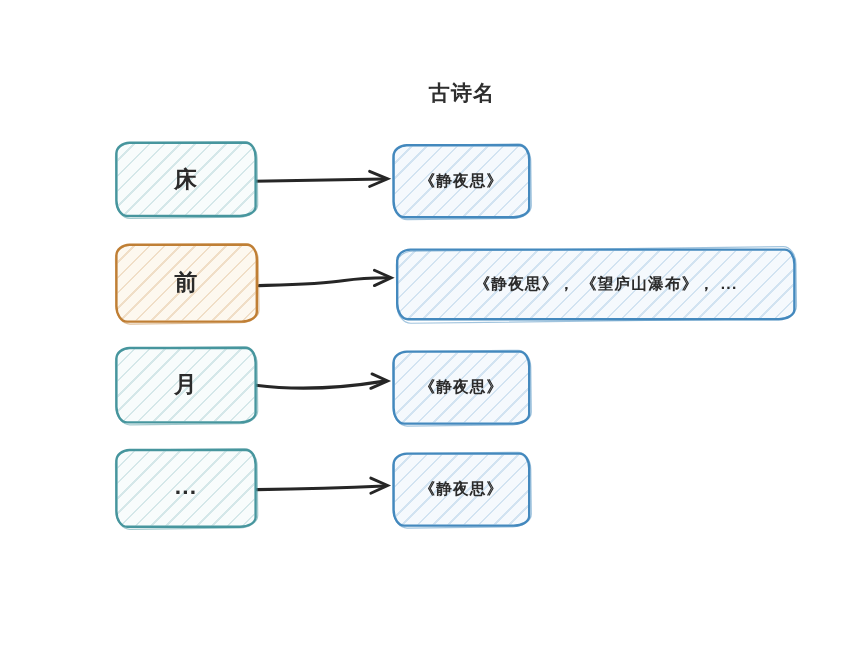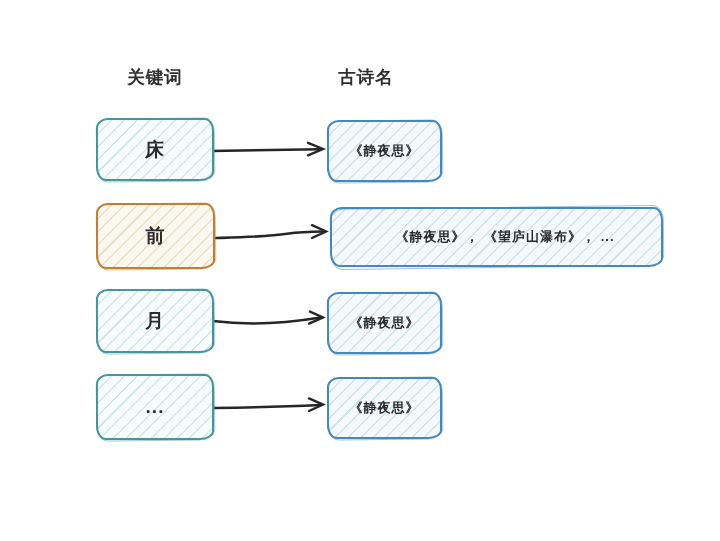--- a/index.html
+++ b/index.html
@@ -20,21 +20,21 @@
     top: 64px;
     height: 26px;
     line-height: 26px;
     text-align: center;
     font-size: 17.5px;
     font-weight: 700;
     color: #2e2e2e;
     letter-spacing: 1px;
   }
   .hdr-left  { left: 96px;  width: 118px; }
-  .hdr-right { left: 308px; width: 116px; text-align: center; }
+  .hdr-right { left: 327px; width: 116px; text-align: center; }
 
   .box {
     position: absolute;
     box-sizing: border-box;
     border: 2.2px solid;
     border-radius: 12px 9px 14px 10px / 10px 13px 9px 14px;
     display: flex;
     align-items: center;
     justify-content: center;
   }
@@ -89,21 +89,20 @@
     fill: none;
     stroke-linecap: round;
   }
   .arrows path.head { stroke-width: 2.4; stroke-linejoin: miter; }
 </style>
 </head>
 <body>
 
 <div class="canvas">
 
-  <div class="hdr hdr-left">关键词</div>
   <div class="hdr hdr-right">古诗名</div>
 
   <svg class="arrows" viewBox="0 0 720 541" xmlns="http://www.w3.org/2000/svg">
     <g>
       <path d="M211,151 C250,150.5 285,150 320,149.2"></path>
       <path class="head" d="M308,142.8 L323,149 L308,155.4"></path>
     </g>
     <g>
       <path d="M216,238 C246,237.2 268,236.8 287,233.8 C298,232.2 310,231.6 323,231.5"></path>
       <path class="head" d="M312,225.2 L326,231.5 L312,238"></path>

